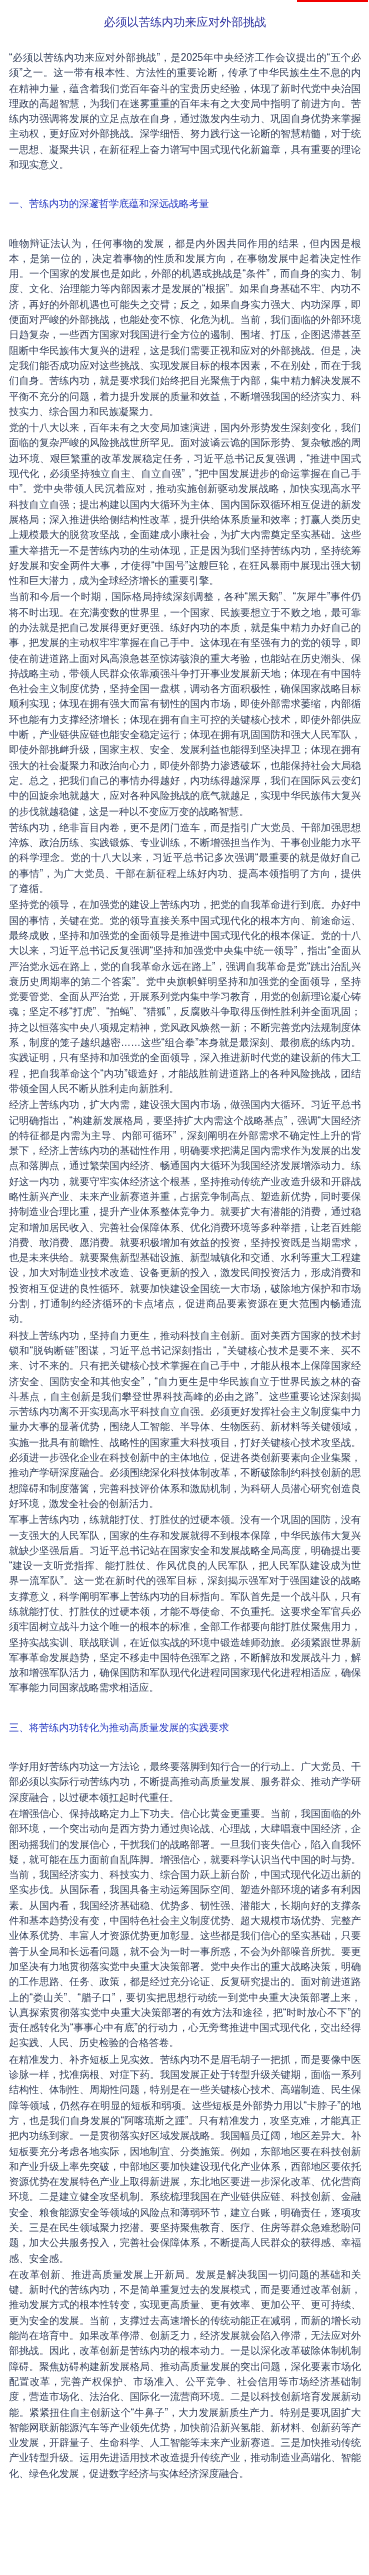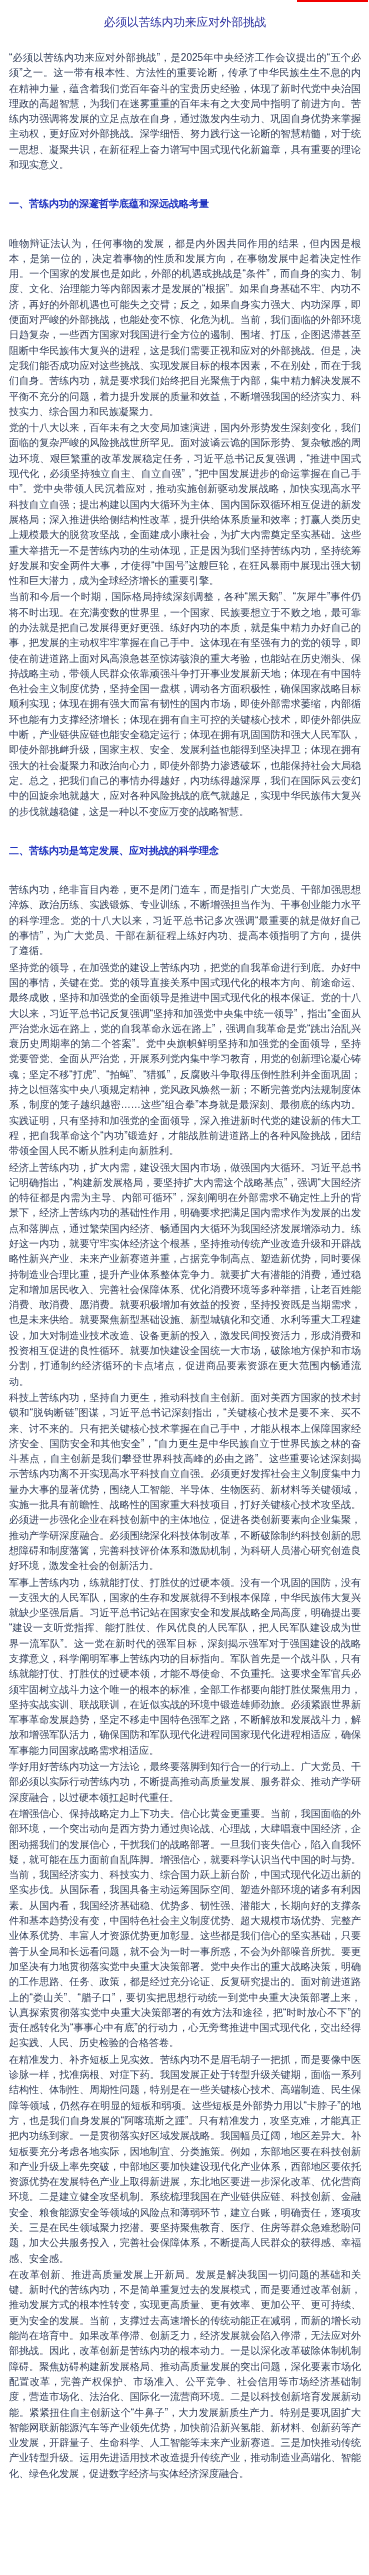--- a/index.html
+++ b/index.html
@@ -36,21 +36,21 @@
   .body-p {
     font-size: 10px;
     line-height: 15.3px;
     text-align: justify;
     margin: 1px 0;
     letter-spacing: 0;
   }
   .sec-h {
     font-size: 10px;
     line-height: 15.3px;
-    font-weight: bold;
+    font-weight: normal;
     color: #2336c0;
     margin: 24px 0 24px 0;
     text-align: left;
   }
 </style>
 </head>
 <body>
 
 <div class="top-red-bar" style="background: rgb(242, 0, 0);"></div>
 
@@ -59,28 +59,28 @@
   <h1 class="article-title">必须以苦练内功来应对外部挑战</h1>
 
   <p class="body-p">“必须以苦练内功来应对外部挑战”，是2025年中央经济工作会议提出的“五个必须”之一。这一带有根本性、方法性的重要论断，传承了中华民族生生不息的内在精神力量，蕴含着我们党百年奋斗的宝贵历史经验，体现了新时代党中央治国理政的高超智慧，为我们在迷雾重重的百年未有之大变局中指明了前进方向。苦练内功强调将发展的立足点放在自身，通过激发内生动力、巩固自身优势来掌握主动权，更好应对外部挑战。深学细悟、努力践行这一论断的智慧精髓，对于统一思想、凝聚共识，在新征程上奋力谱写中国式现代化新篇章，具有重要的理论和现实意义。</p>
 
   <h2 class="sec-h">一、苦练内功的深邃哲学底蕴和深远战略考量</h2>
 
   <p class="body-p">唯物辩证法认为，任何事物的发展，都是内外因共同作用的结果，但内因是根本，是第一位的，决定着事物的性质和发展方向，在事物发展中起着决定性作用。一个国家的发展也是如此，外部的机遇或挑战是“条件”，而自身的实力、制度、文化、治理能力等内部因素才是发展的“根据”。如果自身基础不牢、内功不济，再好的外部机遇也可能失之交臂；反之，如果自身实力强大、内功深厚，即便面对严峻的外部挑战，也能处变不惊、化危为机。当前，我们面临的外部环境日趋复杂，一些西方国家对我国进行全方位的遏制、围堵、打压，企图迟滞甚至阻断中华民族伟大复兴的进程，这是我们需要正视和应对的外部挑战。但是，决定我们能否成功应对这些挑战、实现发展目标的根本因素，不在别处，而在于我们自身。苦练内功，就是要求我们始终把目光聚焦于内部，集中精力解决发展不平衡不充分的问题，着力提升发展的质量和效益，不断增强我国的经济实力、科技实力、综合国力和民族凝聚力。</p>
   <p class="body-p">党的十八大以来，百年未有之大变局加速演进，国内外形势发生深刻变化，我们面临的复杂严峻的风险挑战世所罕见。面对波谲云诡的国际形势、复杂敏感的周边环境、艰巨繁重的改革发展稳定任务，习近平总书记反复强调，“推进中国式现代化，必须坚持独立自主、自立自强”，“把中国发展进步的命运掌握在自己手中”。党中央带领人民沉着应对，推动实施创新驱动发展战略，加快实现高水平科技自立自强；提出构建以国内大循环为主体、国内国际双循环相互促进的新发展格局；深入推进供给侧结构性改革，提升供给体系质量和效率；打赢人类历史上规模最大的脱贫攻坚战，全面建成小康社会，为扩大内需奠定坚实基础。这些重大举措无一不是苦练内功的生动体现，正是因为我们坚持苦练内功，坚持统筹好发展和安全两件大事，才使得“中国号”这艘巨轮，在狂风暴雨中展现出强大韧性和巨大潜力，成为全球经济增长的重要引擎。</p>
   <p class="body-p">当前和今后一个时期，国际格局持续深刻调整，各种“黑天鹅”、“灰犀牛”事件仍将不时出现。在充满变数的世界里，一个国家、民族要想立于不败之地，最可靠的办法就是把自己发展得更好更强。练好内功的本质，就是集中精力办好自己的事，把发展的主动权牢牢掌握在自己手中。这体现在有坚强有力的党的领导，即使在前进道路上面对风高浪急甚至惊涛骇浪的重大考验，也能站在历史潮头、保持战略主动，带领人民群众依靠顽强斗争打开事业发展新天地；体现在有中国特色社会主义制度优势，坚持全国一盘棋，调动各方面积极性，确保国家战略目标顺利实现；体现在拥有强大而富有韧性的国内市场，即使外部需求萎缩，内部循环也能有力支撑经济增长；体现在拥有自主可控的关键核心技术，即使外部供应中断，产业链供应链也能安全稳定运行；体现在拥有巩固国防和强大人民军队，即使外部挑衅升级，国家主权、安全、发展利益也能得到坚决捍卫；体现在拥有强大的社会凝聚力和政治向心力，即使外部势力渗透破坏，也能保持社会大局稳定。总之，把我们自己的事情办得越好，内功练得越深厚，我们在国际风云变幻中的回旋余地就越大，应对各种风险挑战的底气就越足，实现中华民族伟大复兴的步伐就越稳健，这是一种以不变应万变的战略智慧。</p>
 
-  <h2 class="sec-h">二、苦练内功是笃定发展、应对挑战的科学理念</h2>
 
   <p class="body-p">苦练内功，绝非盲目内卷，更不是闭门造车，而是指引广大党员、干部加强思想淬炼、政治历练、实践锻炼、专业训练，不断增强担当作为、干事创业能力水平的科学理念。党的十八大以来，习近平总书记多次强调“最重要的就是做好自己的事情”，为广大党员、干部在新征程上练好内功、提高本领指明了方向，提供了遵循。</p>
   <p class="body-p">坚持党的领导，在加强党的建设上苦练内功，把党的自我革命进行到底。办好中国的事情，关键在党。党的领导直接关系中国式现代化的根本方向、前途命运、最终成败，坚持和加强党的全面领导是推进中国式现代化的根本保证。党的十八大以来，习近平总书记反复强调“坚持和加强党中央集中统一领导”，指出“全面从严治党永远在路上，党的自我革命永远在路上”，强调自我革命是党“跳出治乱兴衰历史周期率的第二个答案”。党中央旗帜鲜明坚持和加强党的全面领导，坚持党要管党、全面从严治党，开展系列党内集中学习教育，用党的创新理论凝心铸魂；坚定不移“打虎”、“拍蝇”、“猎狐”，反腐败斗争取得压倒性胜利并全面巩固；持之以恒落实中央八项规定精神，党风政风焕然一新；不断完善党内法规制度体系，制度的笼子越织越密……这些“组合拳”本身就是最深刻、最彻底的练内功。实践证明，只有坚持和加强党的全面领导，深入推进新时代党的建设新的伟大工程，把自我革命这个“内功”锻造好，才能战胜前进道路上的各种风险挑战，团结带领全国人民不断从胜利走向新胜利。</p>
   <p class="body-p">经济上苦练内功，扩大内需，建设强大国内市场，做强国内大循环。习近平总书记明确指出，“构建新发展格局，要坚持扩大内需这个战略基点”，强调“大国经济的特征都是内需为主导、内部可循环”，深刻阐明在外部需求不确定性上升的背景下，经济上苦练内功的基础性作用，明确要求把满足国内需求作为发展的出发点和落脚点，通过繁荣国内经济、畅通国内大循环为我国经济发展增添动力。练好这一内功，就要守牢实体经济这个根基，坚持推动传统产业改造升级和开辟战略性新兴产业、未来产业新赛道并重，占据竞争制高点、塑造新优势，同时要保持制造业合理比重，提升产业体系整体竞争力。就要扩大有潜能的消费，通过稳定和增加居民收入、完善社会保障体系、优化消费环境等多种举措，让老百姓能消费、敢消费、愿消费。就要积极增加有效益的投资，坚持投资既是当期需求，也是未来供给。就要聚焦新型基础设施、新型城镇化和交通、水利等重大工程建设，加大对制造业技术改造、设备更新的投入，激发民间投资活力，形成消费和投资相互促进的良性循环。就要加快建设全国统一大市场，破除地方保护和市场分割，打通制约经济循环的卡点堵点，促进商品要素资源在更大范围内畅通流动。</p>
   <p class="body-p">科技上苦练内功，坚持自力更生，推动科技自主创新。面对美西方国家的技术封锁和“脱钩断链”图谋，习近平总书记深刻指出，“关键核心技术是要不来、买不来、讨不来的。只有把关键核心技术掌握在自己手中，才能从根本上保障国家经济安全、国防安全和其他安全”，“自力更生是中华民族自立于世界民族之林的奋斗基点，自主创新是我们攀登世界科技高峰的必由之路”。这些重要论述深刻揭示苦练内功离不开实现高水平科技自立自强。必须更好发挥社会主义制度集中力量办大事的显著优势，围绕人工智能、半导体、生物医药、新材料等关键领域，实施一批具有前瞻性、战略性的国家重大科技项目，打好关键核心技术攻坚战。必须进一步强化企业在科技创新中的主体地位，促进各类创新要素向企业集聚，推动产学研深度融合。必须围绕深化科技体制改革，不断破除制约科技创新的思想障碍和制度藩篱，完善科技评价体系和激励机制，为科研人员潜心研究创造良好环境，激发全社会的创新活力。</p>
   <p class="body-p">军事上苦练内功，练就能打仗、打胜仗的过硬本领。没有一个巩固的国防，没有一支强大的人民军队，国家的生存和发展就得不到根本保障，中华民族伟大复兴就缺少坚强后盾。习近平总书记站在国家安全和发展战略全局高度，明确提出要“建设一支听党指挥、能打胜仗、作风优良的人民军队，把人民军队建设成为世界一流军队”。这一党在新时代的强军目标，深刻揭示强军对于强国建设的战略支撑意义，科学阐明军事上苦练内功的目标指向。军队首先是一个战斗队，只有练就能打仗、打胜仗的过硬本领，才能不辱使命、不负重托。这要求全军官兵必须牢固树立战斗力这个唯一的根本的标准，全部工作都要向能打胜仗聚焦用力，坚持实战实训、联战联训，在近似实战的环境中锻造雄师劲旅。必须紧跟世界新军事革命发展趋势，坚定不移走中国特色强军之路，不断解放和发展战斗力，解放和增强军队活力，确保国防和军队现代化进程同国家现代化进程相适应，确保军事能力同国家战略需求相适应。</p>
 
+  <h2 class="sec-h">三、将苦练内功转化为推动高质量发展的实践要求</h2>
 
   <p class="body-p">学好用好苦练内功这一方法论，最终要落脚到知行合一的行动上。广大党员、干部必须以实际行动苦练内功，不断提高推动高质量发展、服务群众、推动产学研深度融合，以过硬本领扛起时代重任。</p>
   <p class="body-p">在增强信心、保持战略定力上下功夫。信心比黄金更重要。当前，我国面临的外部环境，一个突出动向是西方势力通过舆论战、心理战，大肆唱衰中国经济，企图动摇我们的发展信心，干扰我们的战略部署。一旦我们丧失信心，陷入自我怀疑，就可能在压力面前自乱阵脚。增强信心，就要科学认识当代中国的时与势。当前，我国经济实力、科技实力、综合国力跃上新台阶，中国式现代化迈出新的坚实步伐。从国际看，我国具备主动运筹国际空间、塑造外部环境的诸多有利因素。从国内看，我国经济基础稳、优势多、韧性强、潜能大，长期向好的支撑条件和基本趋势没有变，中国特色社会主义制度优势、超大规模市场优势、完整产业体系优势、丰富人才资源优势更加彰显。这些都是我们信心的坚实基础，只要善于从全局和长远看问题，就不会为一时一事所惑，不会为外部噪音所扰。要更加坚决有力地贯彻落实党中央重大决策部署。党中央作出的重大战略决策，明确的工作思路、任务、政策，都是经过充分论证、反复研究提出的。面对前进道路上的“娄山关”、“腊子口”，要切实把思想行动统一到党中央重大决策部署上来，认真探索贯彻落实党中央重大决策部署的有效方法和途径，把“时时放心不下”的责任感转化为“事事心中有底”的行动力，心无旁骛推进中国式现代化，交出经得起实践、人民、历史检验的合格答卷。</p>
   <p class="body-p">在精准发力、补齐短板上见实效。苦练内功不是眉毛胡子一把抓，而是要像中医诊脉一样，找准病根、对症下药。我国发展正处于转型升级关键期，面临一系列结构性、体制性、周期性问题，特别是在一些关键核心技术、高端制造、民生保障等领域，仍然存在明显的短板和弱项。这些短板是外部势力用以“卡脖子”的地方，也是我们自身发展的“阿喀琉斯之踵”。只有精准发力，攻坚克难，才能真正把内功练到家。一是贯彻落实好区域发展战略。我国幅员辽阔，地区差异大。补短板要充分考虑各地实际，因地制宜、分类施策。例如，东部地区要在科技创新和产业升级上率先突破，中部地区要加快建设现代化产业体系，西部地区要依托资源优势在发展特色产业上取得新进展，东北地区要进一步深化改革、优化营商环境。二是建立健全攻坚机制。系统梳理我国在产业链供应链、科技创新、金融安全、粮食能源安全等领域的风险点和薄弱环节，建立台账，明确责任，逐项攻关。三是在民生领域聚力挖潜。要坚持聚焦教育、医疗、住房等群众急难愁盼问题，加大公共服务投入，完善社会保障体系，不断提高人民群众的获得感、幸福感、安全感。</p>
   <p class="body-p">在改革创新、推进高质量发展上开新局。发展是解决我国一切问题的基础和关键。新时代的苦练内功，不是简单重复过去的发展模式，而是要通过改革创新，推动发展方式的根本性转变，实现更高质量、更有效率、更加公平、更可持续、更为安全的发展。当前，支撑过去高速增长的传统动能正在减弱，而新的增长动能尚在培育中。如果改革停滞、创新乏力，经济发展就会陷入停滞，无法应对外部挑战。因此，改革创新是苦练内功的根本动力。一是以深化改革破除体制机制障碍。聚焦妨碍构建新发展格局、推动高质量发展的突出问题，深化要素市场化配置改革，完善产权保护、市场准入、公平竞争、社会信用等市场经济基础制度，营造市场化、法治化、国际化一流营商环境。二是以科技创新培育发展新动能。紧紧扭住自主创新这个“牛鼻子”，大力发展新质生产力。特别是要巩固扩大智能网联新能源汽车等产业领先优势，加快前沿新兴氢能、新材料、创新药等产业发展，开辟量子、生命科学、人工智能等未来产业新赛道。三是加快推动传统产业转型升级。运用先进适用技术改造提升传统产业，推动制造业高端化、智能化、绿色化发展，促进数字经济与实体经济深度融合。</p>
 
 </div>
 
 
 </body></html>

